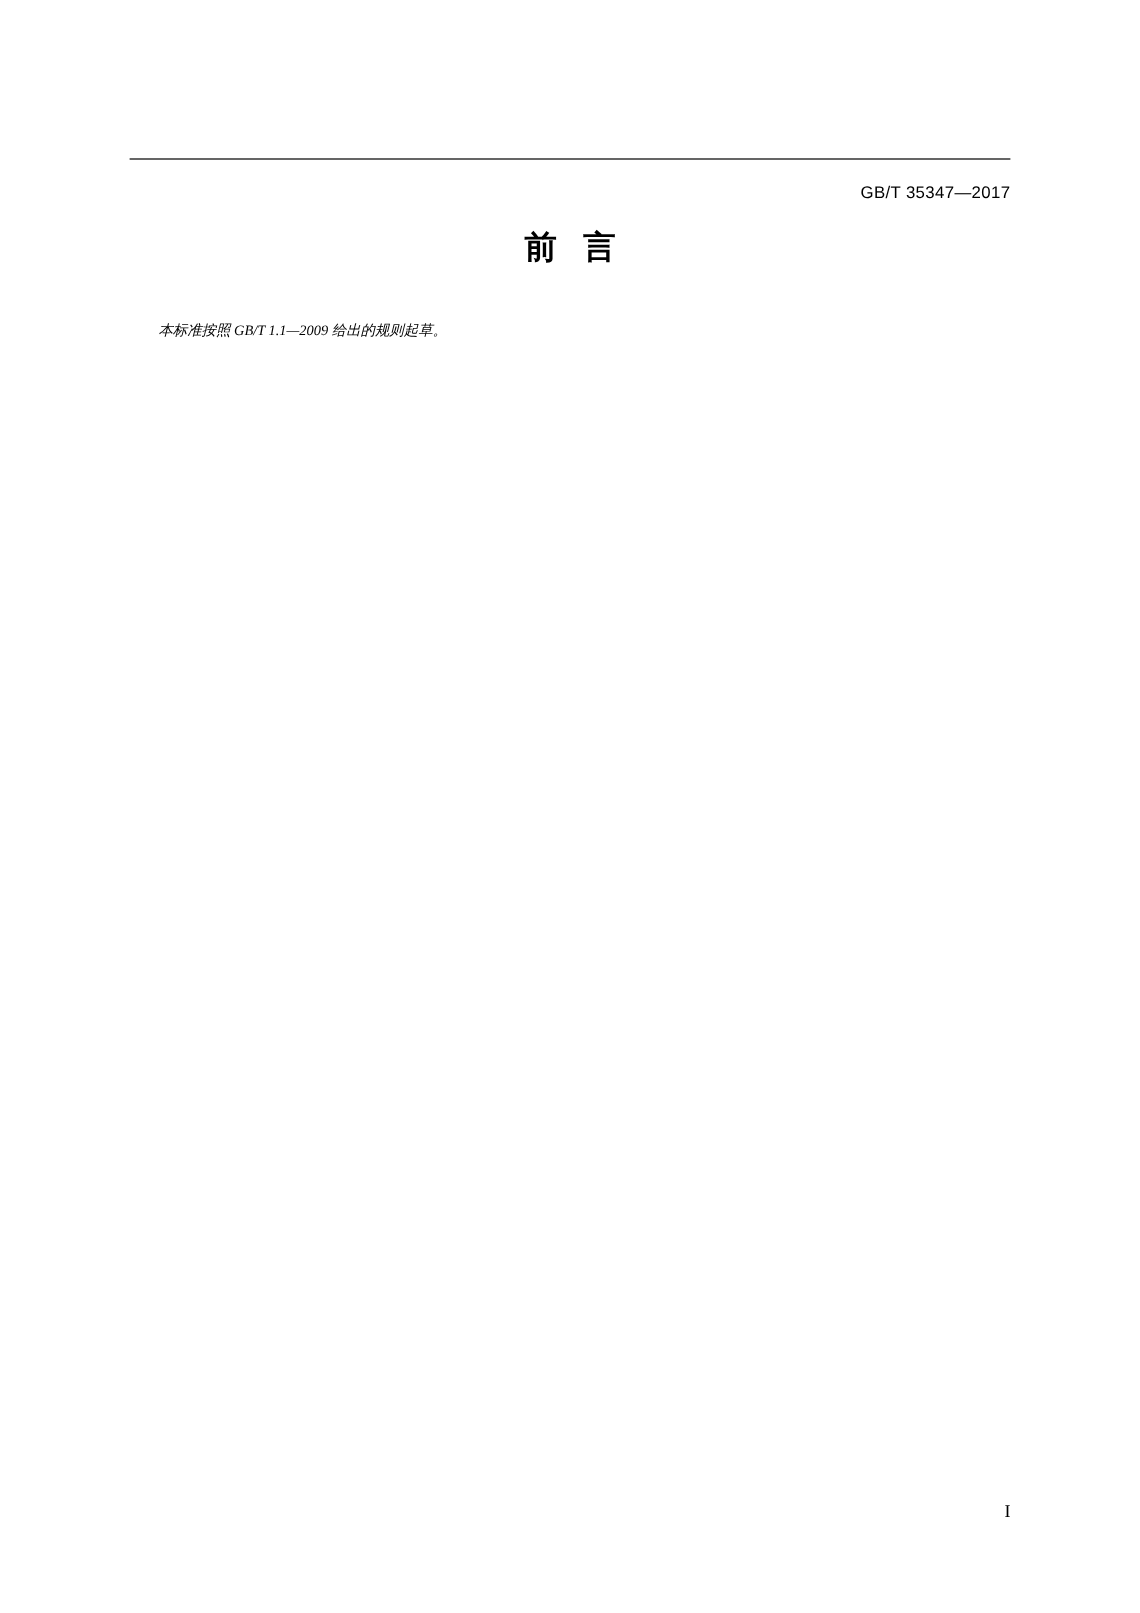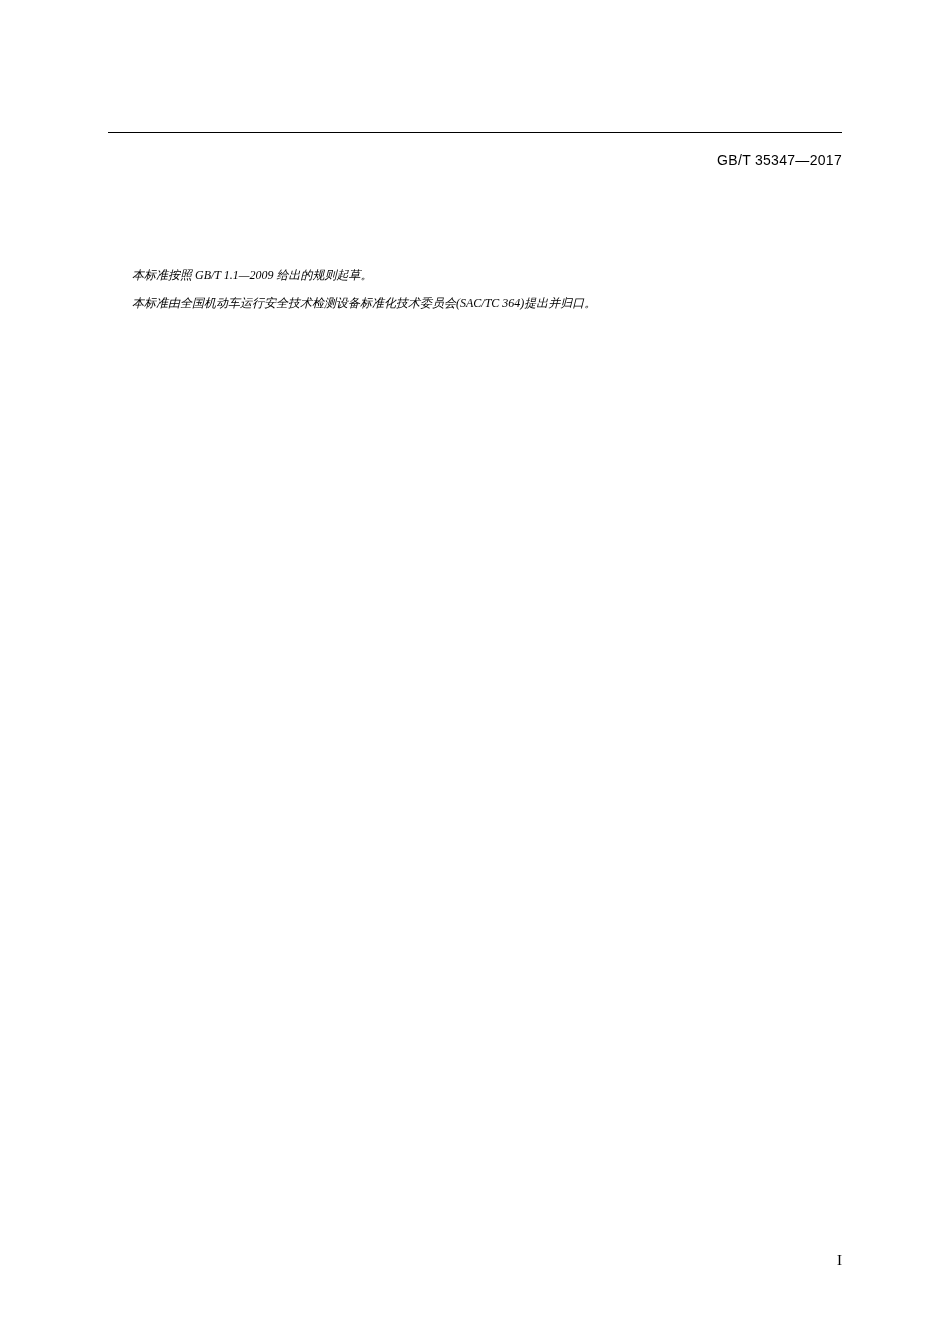--- a/index.html
+++ b/index.html
@@ -76,21 +76,21 @@
   }
 </style>
 </head>
 <body>
 
 <div class="page">
 
   <div class="header">GB/T 35347—2017</div>
   <div class="header-rule"></div>
 
+  <div class="doc-title">前言</div>
 
   <div class="body-block">
     <p class="para">本标准按照 GB/T 1.1—2009 给出的规则起草。</p>
-    <p class="para">本标准由全国机动车运行安全技术检测设备标准化技术委员会(SAC/TC 364)提出并归口。</p>
   </div>
 
   <div class="page-number">I</div>
 
 </div>
 
 </body></html>

